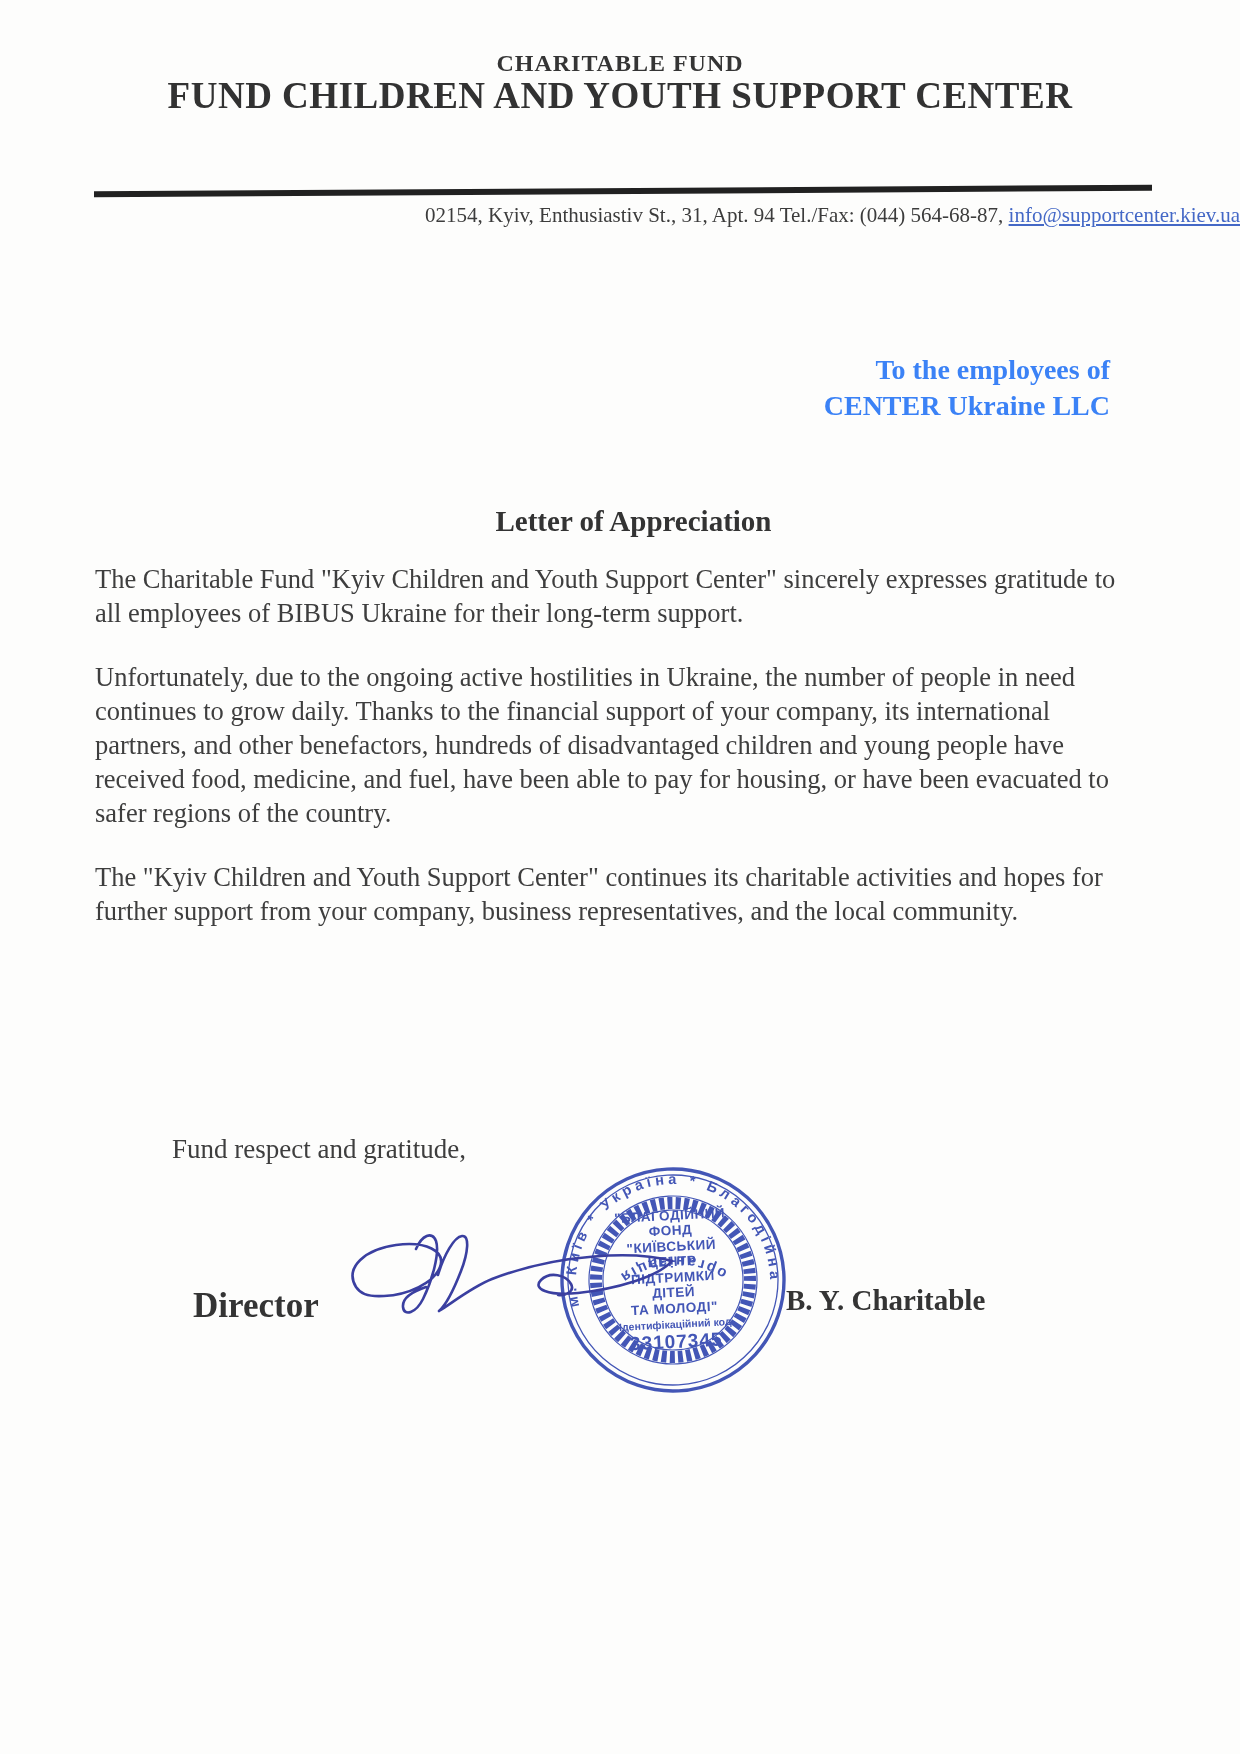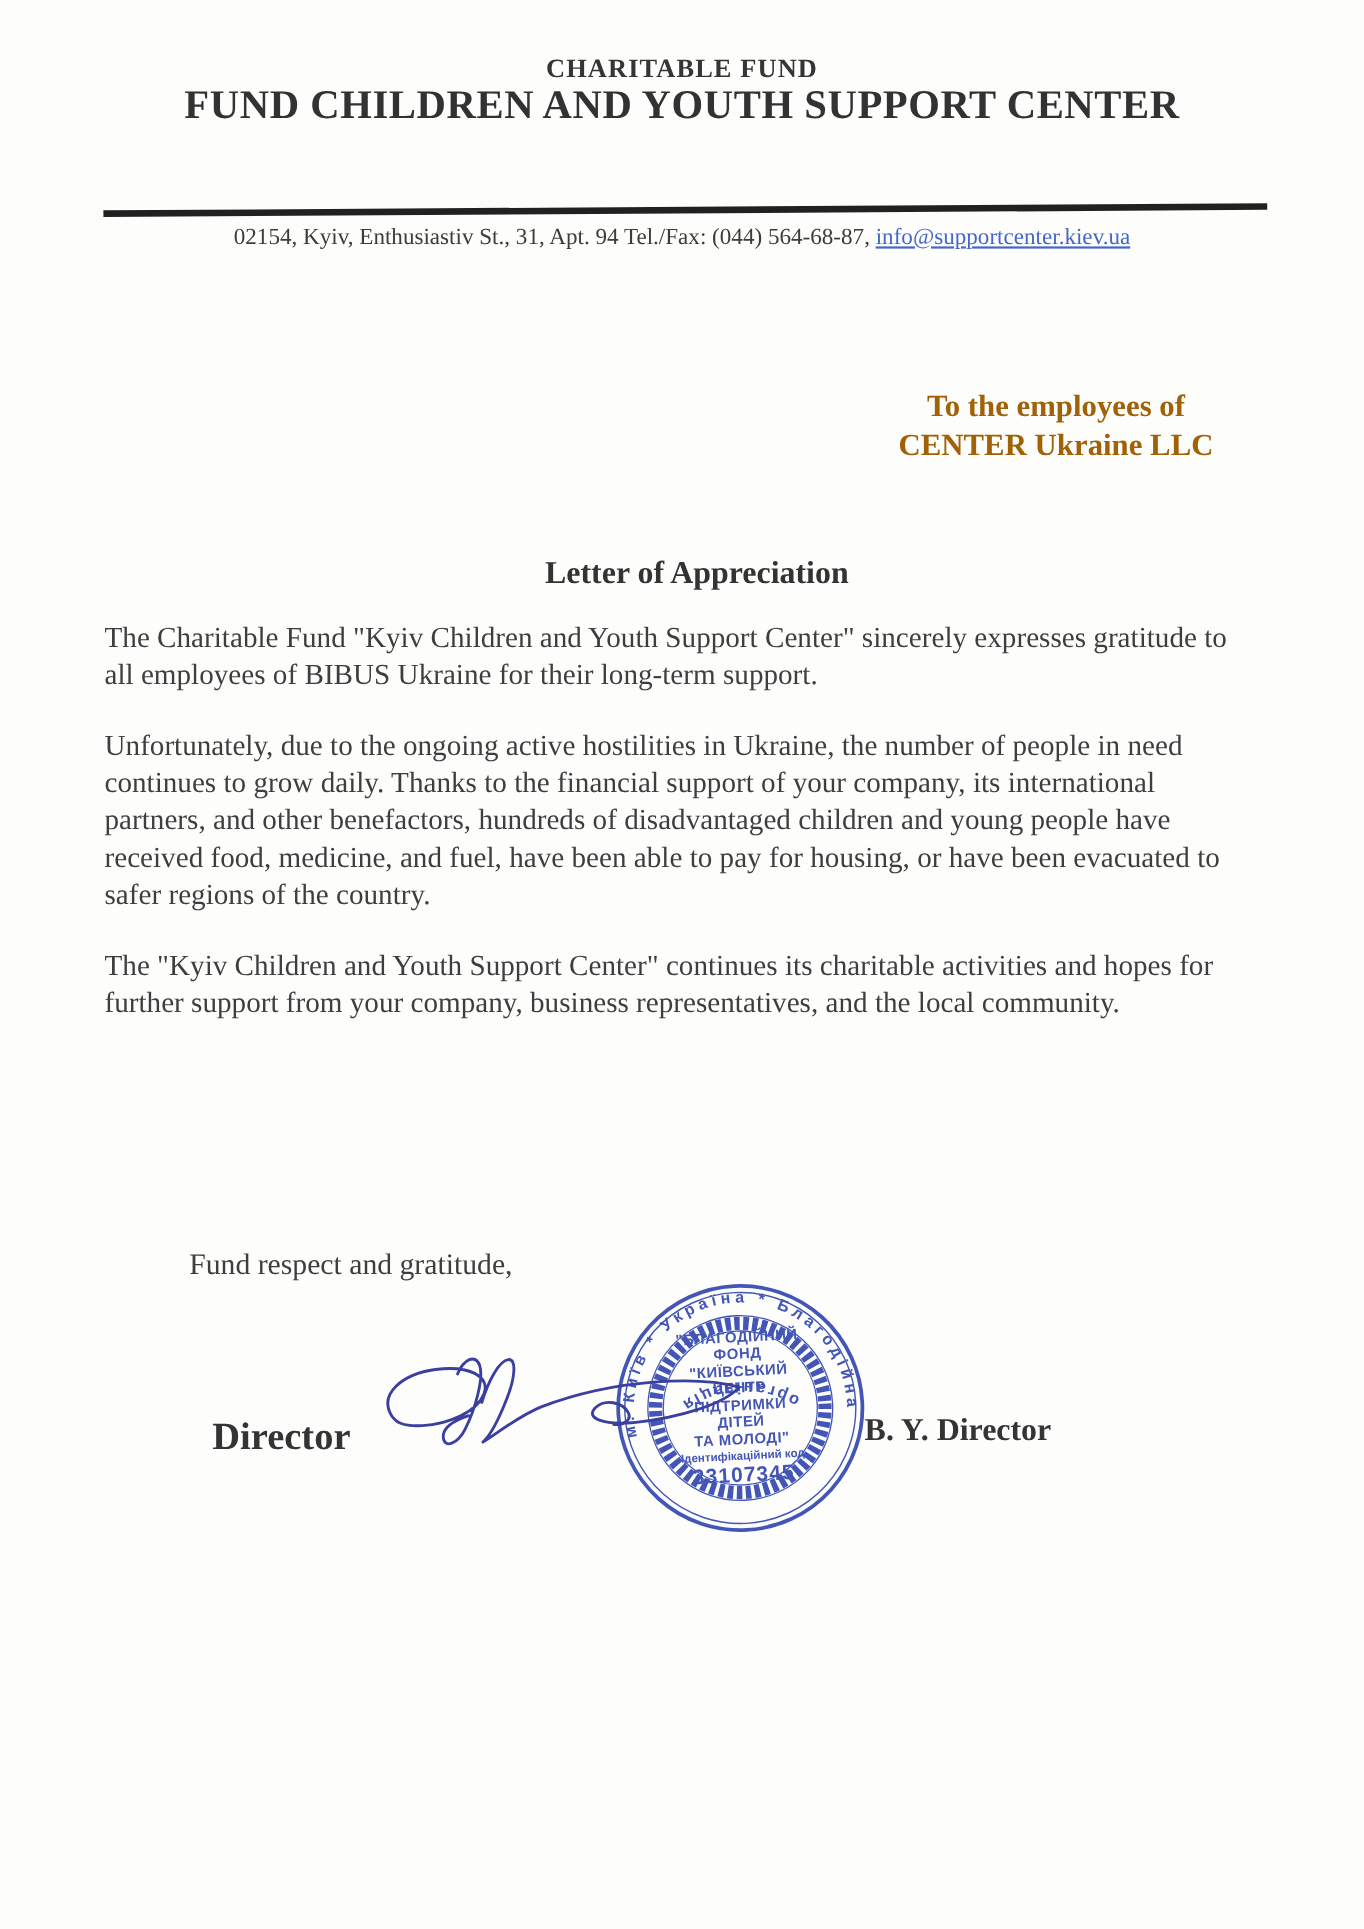--- a/index.html
+++ b/index.html
@@ -21,29 +21,29 @@
     position:absolute;top:72px;left:120px;width:1000px;
     text-align:center;font-weight:bold;font-size:37px;line-height:48px;
     color:#323232;letter-spacing:0.5px;
   }
   .header-rule{
     position:absolute;top:188px;left:94px;width:1058px;height:6px;
     background:#212121;transform:rotate(-0.35deg);
   }
   .address-line{
     position:absolute;top:203px;left:0;width:100%;
-    text-align:center;font-size:21px;color:#3c3c3c;
+    text-align:right;font-size:21px;color:#3c3c3c;
   }
   .address-line .email{
     color:#4468c6;text-decoration:underline;cursor:pointer;
   }
   .recipient{
     position:absolute;top:352px;right:130px;width:300px;
-    text-align:center;font-weight:bold;font-size:28px;line-height:36px;
-    color:#a16207;
+    text-align:right;font-weight:bold;font-size:28px;line-height:36px;
+    color:#3b82f6;
   }
   .letter-title{
     position:absolute;top:505px;left:111px;width:1045px;
     text-align:center;font-weight:bold;font-size:29px;color:#333;
   }
   .body-text{
     position:absolute;top:562px;left:95px;width:1045px;
     font-size:26.5px;line-height:34px;color:#3e3e3e;
   }
   .body-text p{margin:0 0 30px 0;}
@@ -99,21 +99,21 @@
 
   <div class="body-text">
     <p>The Charitable Fund "Kyiv Children and Youth Support Center" sincerely expresses gratitude to all employees of BIBUS Ukraine for their long-term support.</p>
     <p>Unfortunately, due to the ongoing active hostilities in Ukraine, the number of people in need continues to grow daily. Thanks to the financial support of your company, its international partners, and other benefactors, hundreds of disadvantaged children and young people have received food, medicine, and fuel, have been able to pay for housing, or have been evacuated to safer regions of the country.</p>
     <p>The "Kyiv Children and Youth Support Center" continues its charitable activities and hopes for further support from your company, business representatives, and the local community.</p>
   </div>
 
   <div class="closing">Fund respect and gratitude,</div>
 
   <div class="sig-role">Director</div>
-  <div class="sig-name">B. Y. Director</div>
+  <div class="sig-name">B. Y. Charitable</div>
 
   <div class="stamp">
     <svg width="230" height="230" viewBox="0 0 230 230">
       <defs>
         <path id="ringTop" d="M 21,140 A 97,97 0 1 1 209,140" fill="none"></path>
         <path id="ringBottom" d="M 206,155 A 97,97 0 0 0 24,155" fill="none"></path>
       </defs>
       <circle cx="115" cy="115" r="111" fill="none" stroke="#4356b6" stroke-width="3.4"></circle>
       <circle cx="115" cy="115" r="105" fill="none" stroke="#4356b6" stroke-width="1.3"></circle>
       <circle cx="115" cy="115" r="84" fill="none" stroke="#4356b6" stroke-width="1.2"></circle>

